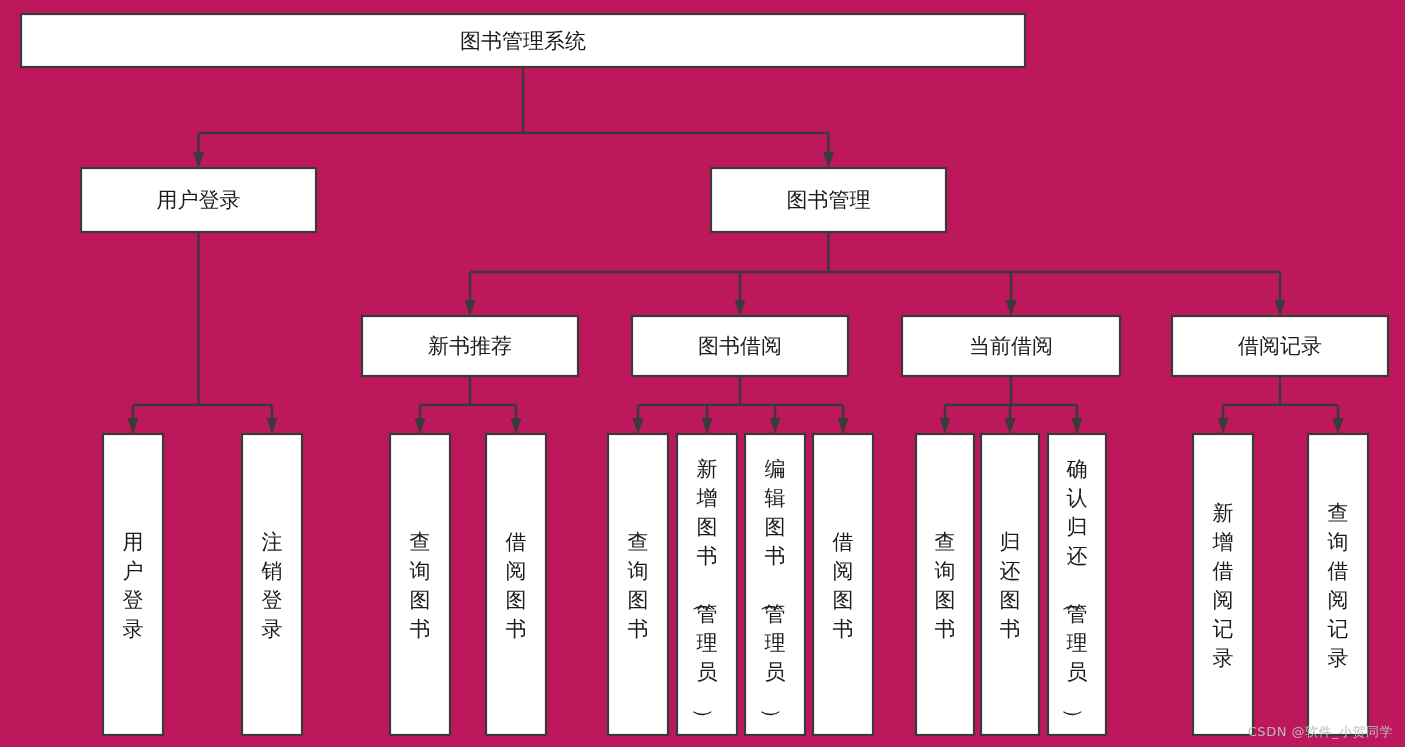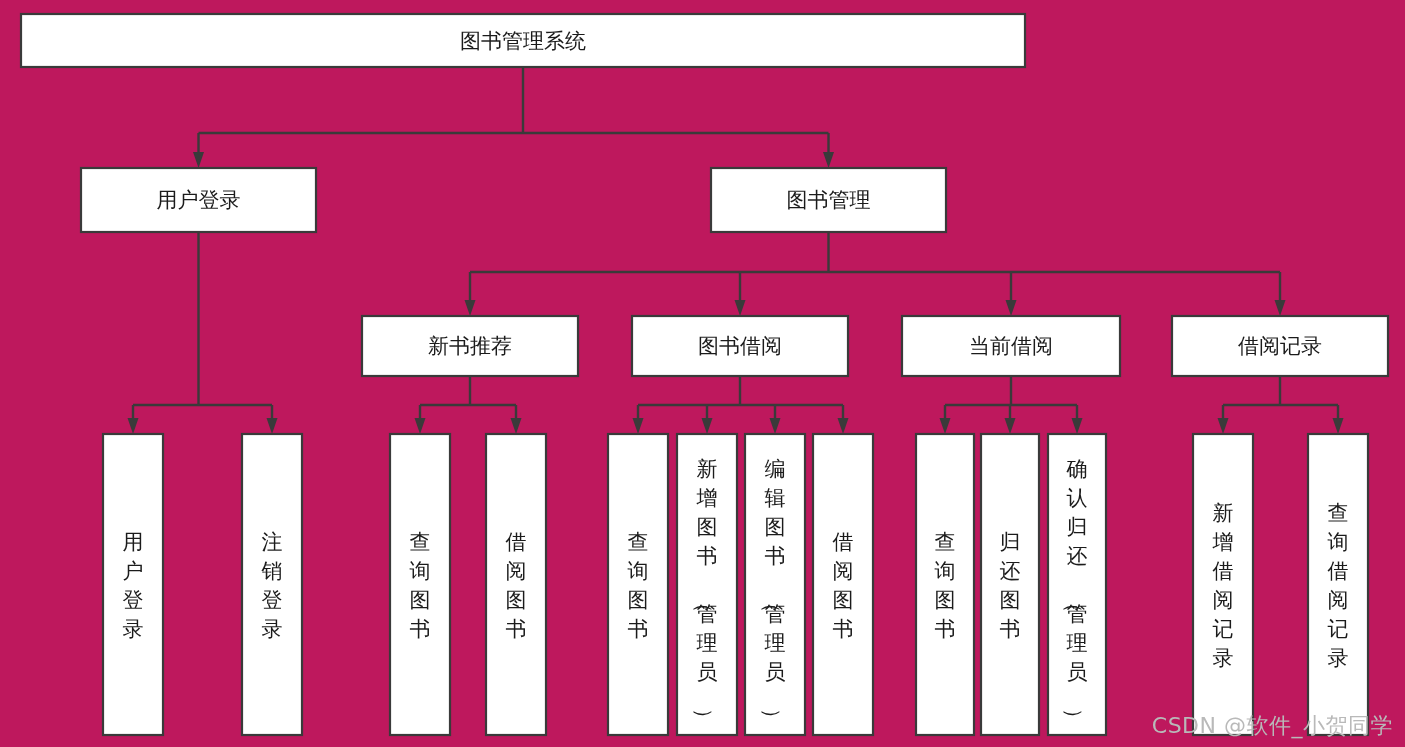--- a/index.html
+++ b/index.html
@@ -53,21 +53,21 @@
     font-family: "DejaVu Sans", "Liberation Sans", sans-serif;
     font-size: 21px;
     fill: #1b1b1b;
     text-anchor: middle;
   }
   .watermark {
     position: absolute;
     right: 12px;
     bottom: 6px;
     font-family: "DejaVu Sans", "Liberation Sans", sans-serif;
-    font-size: 22px;
+    font-size: 13px;
     color: #b9b9b9;
     letter-spacing: 0.5px;
     white-space: nowrap;
     user-select: none;
   }
 </style>
 </head>
 <body>
 
 <div id="diagram-root">

